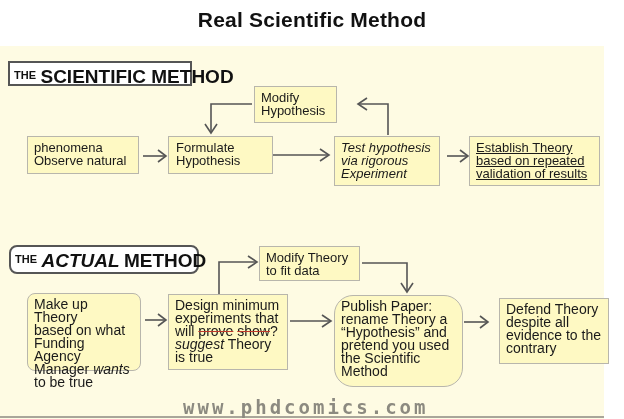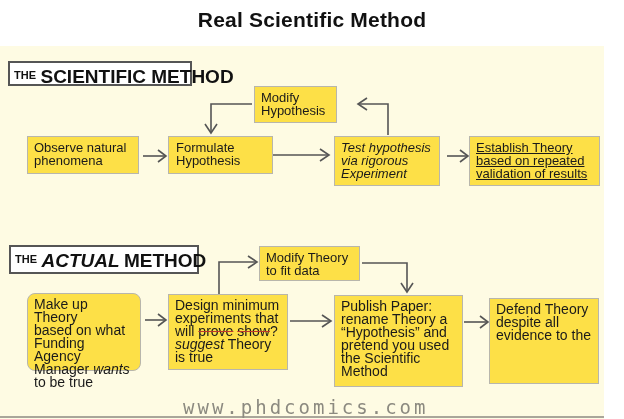--- a/index.html
+++ b/index.html
@@ -4,24 +4,24 @@
 <style>
   html, body { margin:0; padding:0; }
   body { width:624px; height:419px; background:#ffffff; position:relative; overflow:hidden; font-family:"Liberation Sans", sans-serif; }
   .title { position:absolute; left:0; top:8px; width:624px; text-align:center; font-family:"Liberation Sans", sans-serif; font-weight:bold; font-size:21px; color:#111; letter-spacing:0.2px; }
   .panel { position:absolute; left:0; top:46px; width:604px; height:373px; background:#fefbe3; }
   .bottomline { position:absolute; left:0; top:416px; width:604px; height:2px; background:#a9a69a; }
   .hdr { position:absolute; background:#fff; border:2px solid #555; font-family:"Liberation Sans", sans-serif; font-weight:bold; color:#111; white-space:nowrap; }
   .hdr .sm { font-size:11px; vertical-align:top; position:relative; top:3px; }
   .hdr .big { font-size:19px;margin-top:8px; }
   .hdr .it { font-style:italic; }
-  .box { position:absolute; background:#fde047; border:1px solid #b8b6ac; font-family:"Liberation Sans", sans-serif; font-size:13px; line-height:13px; color:#1a1a1a; padding:4px 6px; box-sizing:border-box; }
+  .box { position:absolute; background:#fef9c3; border:1px solid #b8b6ac; font-family:"Liberation Sans", sans-serif; font-size:13px; line-height:13px; color:#1a1a1a; padding:4px 6px; box-sizing:border-box; }
   .box em { font-style:italic; }
   .strike { text-decoration:line-through; text-decoration-color:#c0392b; }
-  .footer { position:absolute; left:183px; top:396px; font-family:"DejaVu Sans Mono", monospace; font-size:19px; color:#8c8a80; letter-spacing:3px; }
+  .footer { position:absolute; left:183px; top:396px; font-family:"DejaVu Sans Mono", monospace; font-size:19px; color:#8c8a80; letter-spacing:3px;font-weight:bold; }
   svg.lines { position:absolute; left:0; top:0; }
 </style>
 </head>
 <body>
 
 <div class="title">Real Scientific Method</div>
 <div class="panel"></div>
 <div class="bottomline"></div>
 
 <svg class="lines" width="624" height="419">
@@ -50,43 +50,43 @@
     <path d="M401 283 L407 292 L413 283"></path>
   </g>
 </svg>
 
 <div class="hdr" style="left:8px;top:61px;width:184px;height:25px;padding:3px 4px;box-sizing:border-box;">
   <span class="sm">THE</span>
   <span class="big">SCIENTIFIC METHOD</span>
 </div>
 
 <div class="box" style="left:27px;top:136px;width:112px;height:38px;">
+  <div>phenomena</div>
   <div>Observe natural</div>
-  <div>phenomena</div>
 </div>
 <div class="box" style="left:168px;top:136px;width:105px;height:38px;padding-left:7px;">
   <div>Formulate</div>
   <div>Hypothesis</div>
 </div>
 <div class="box" style="left:254px;top:86px;width:83px;height:37px;">
   <div>Modify</div>
   <div>Hypothesis</div>
 </div>
 <div class="box" style="left:334px;top:136px;width:106px;height:50px;font-style:italic;">
   <div>Test hypothesis</div>
   <div>via rigorous</div>
   <div>Experiment</div>
 </div>
 <div class="box" style="left:469px;top:136px;width:131px;height:50px;text-decoration:underline;">
   <div>Establish Theory</div>
   <div>based on repeated</div>
   <div>validation of results</div>
 </div>
 
-<div class="hdr" style="left:9px;top:245px;width:190px;height:29px;padding:3px 4px;box-sizing:border-box;">
+<div class="hdr" style="left:9px;top:245px;width:190px;height:29px;padding:3px 4px;box-sizing:border-box;border-radius:8px;">
   <span class="sm">THE</span>
   <span class="big it">ACTUAL</span>
   <span class="big">METHOD</span>
 </div>
 
 <div class="box" style="left:27px;top:293px;width:114px;height:78px;font-size:14px;line-height:13px;border-radius:8px;">
   <div>Make up Theory</div>
   <div>based on what</div>
   <div>Funding Agency</div>
   <div><span>Manager </span><em>wants</em></div>
@@ -96,27 +96,28 @@
   <div>Design minimum</div>
   <div>experiments that</div>
   <div><span>will </span><span class="strike">prove</span><span> </span><span class="strike">show</span><span>?</span></div>
   <div><em>suggest</em><span> Theory</span></div>
   <div>is true</div>
 </div>
 <div class="box" style="left:259px;top:246px;width:101px;height:35px;">
   <div>Modify Theory</div>
   <div>to fit data</div>
 </div>
-<div class="box" style="left:334px;top:295px;width:129px;height:92px;font-size:14px;line-height:13px;">
+<div class="box" style="left:334px;top:295px;width:129px;height:92px;font-size:14px;line-height:13px;border-radius:19px;">
   <div>Publish Paper:</div>
   <div>rename Theory a</div>
   <div>“Hypothesis” and</div>
   <div>pretend you used</div>
   <div>the Scientific</div>
   <div>Method</div>
 </div>
-<div class="box" style="left:489px;top:298px;width:110px;height:86px;font-size:14px;line-height:13px;">
+<div class="box" style="left:499px;top:298px;width:110px;height:66px;font-size:14px;line-height:13px;">
   <div>Defend Theory</div>
   <div>despite all</div>
   <div>evidence to the</div>
+  <div>contrary</div>
 </div>
 
 <div class="footer">www.phdcomics.com</div>
 
 </body></html>

